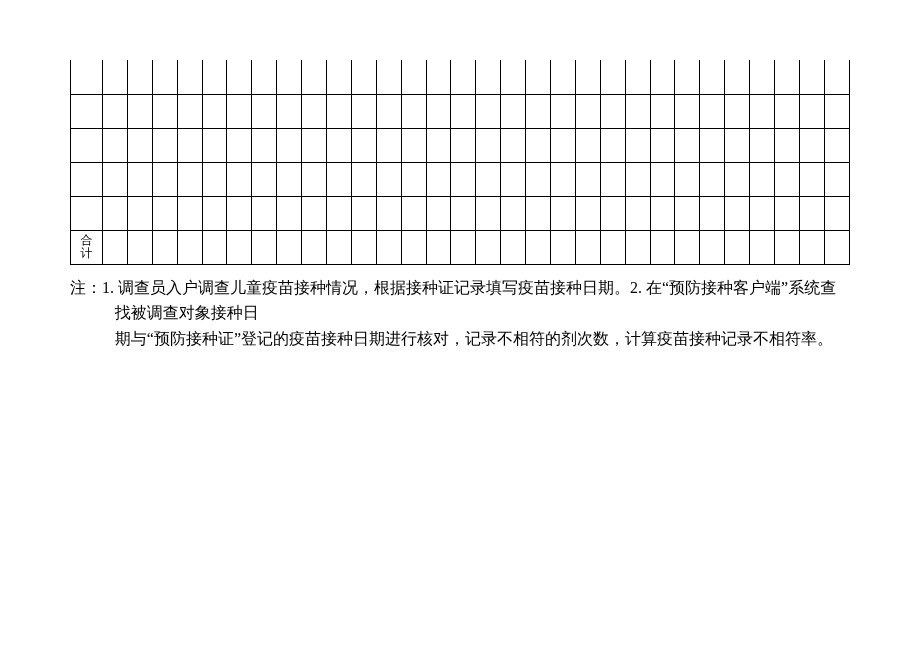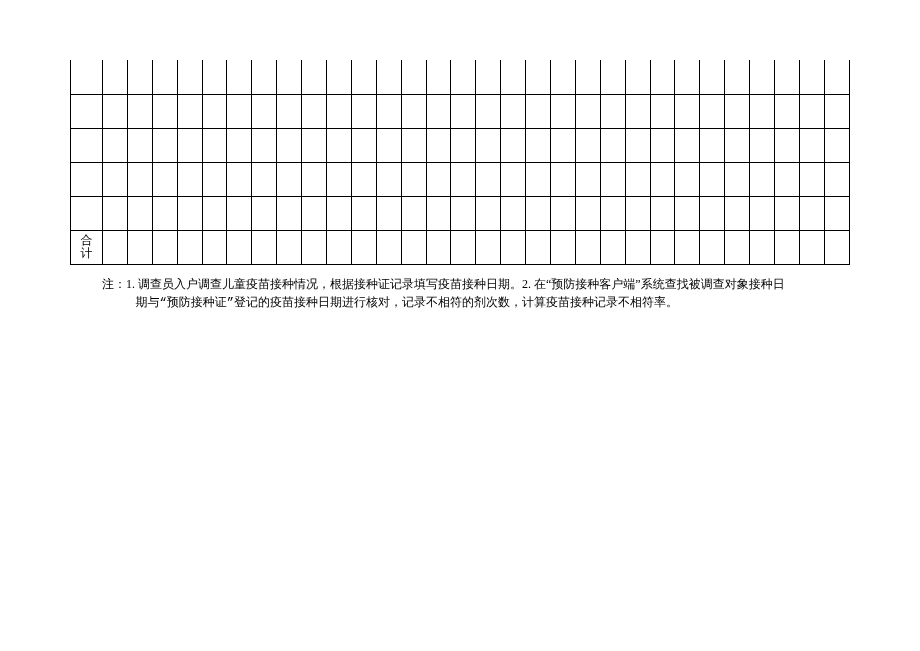--- a/index.html
+++ b/index.html
@@ -36,34 +36,32 @@
     }
     .grid-table .top-open td {
       border-top: none;
     }
     .total-cell {
       line-height: 1.1;
       font-size: 12px;
     }
     .note {
       margin-top: 10px;
-      font-size: 12px;
+      font-size: 16px;
       line-height: 1.6;
-      margin-left: 32px;
     }
     .note-body {
       padding-left: 2.8em;
       text-indent: -2.8em;
     }
     .note-prefix {
       display: inline;
     }
     .note-line2 {
       padding-left: 2.8em;
-      font-family: Liberation Mono, monospace;
     }
   </style>
 </head>
 <body>
 
 <div class="page">
 
   <table class="grid-table">
     <colgroup>
       <col class="col-first">

